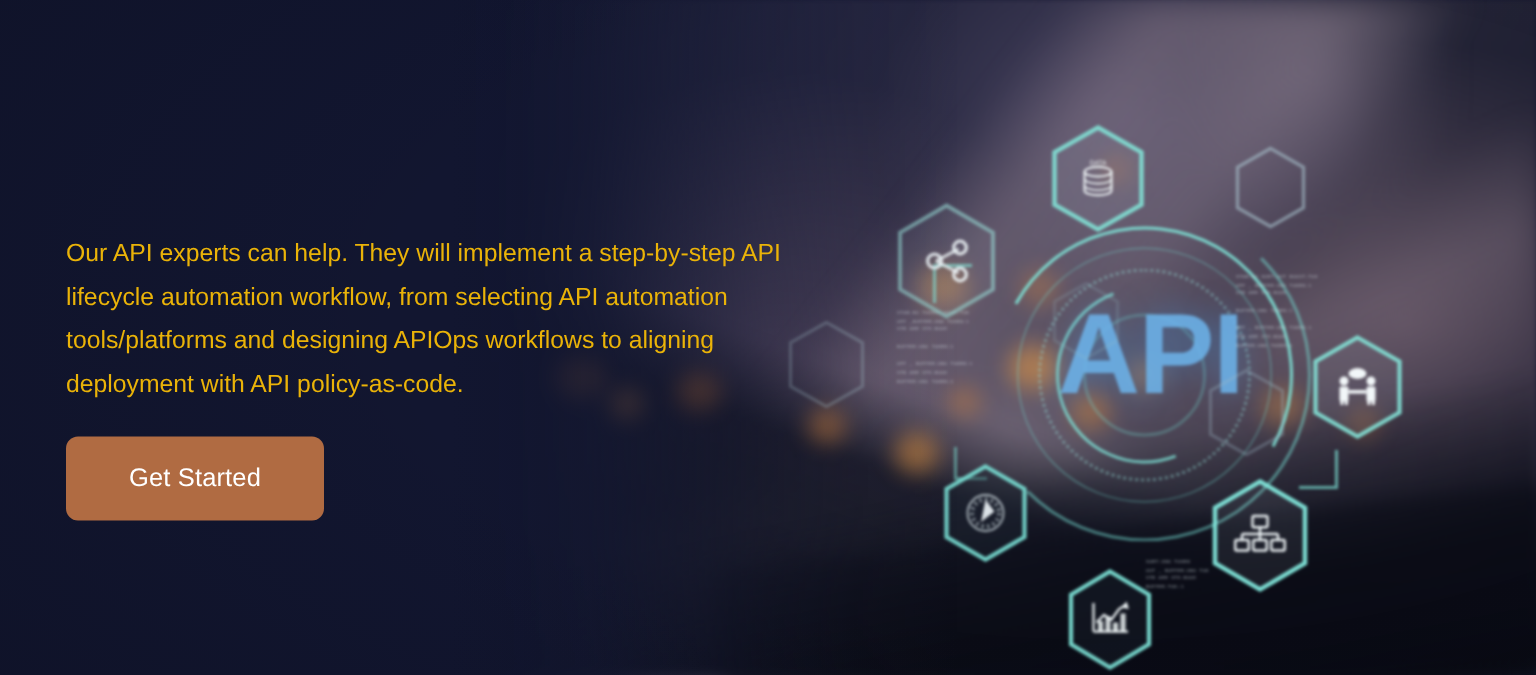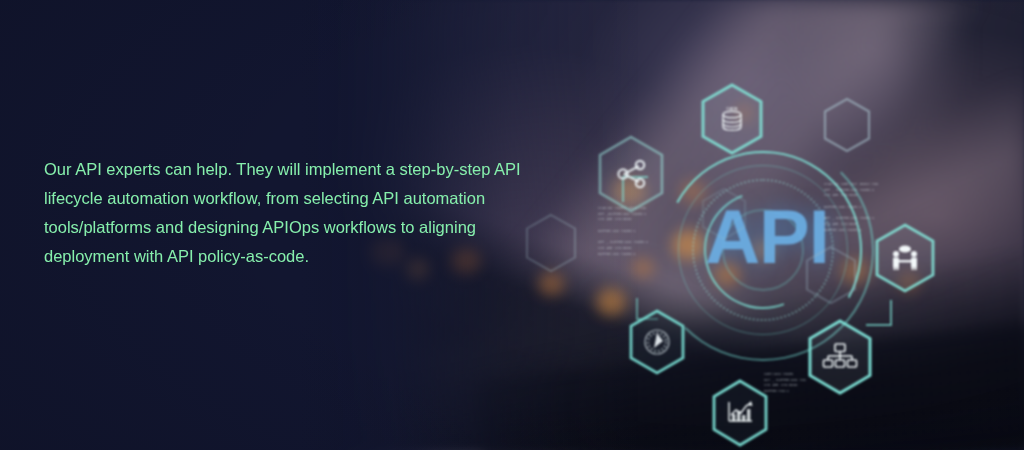--- a/index.html
+++ b/index.html
@@ -161,21 +161,21 @@
     font-size:30px;
     font-weight:700;
     color:#ffffff;
     letter-spacing:-.2px;
   }
   .bodycopy {
     position:absolute; top:155px; left:0;
     width:505px;
     font-size:16.5px;
     line-height:29px;
-    color:#86efac;
+    color:#eab308;
     font-weight:400;
   }
   .cta {
     position:absolute; top:291px; left:0;
     width:172px; height:56px;
     border:none;
     border-radius:8px;
     background:#b06b42;
     color:#ffffff;
     font-family:"Liberation Sans", sans-serif;
@@ -372,15 +372,16 @@
     </div>
 
     <div class="art-soften"></div>
   </div>
 
   <div class="scrim"></div>
   <div class="vignette"></div>
 
   <div class="content">
     <p class="bodycopy">Our API experts can help. They will implement a step-by-step API lifecycle automation workflow, from selecting API automation tools/platforms and designing APIOps workflows to aligning deployment with API policy-as-code.</p>
+    <button class="cta">Get Started</button>
   </div>
 
 </div>
 
 </body></html>

